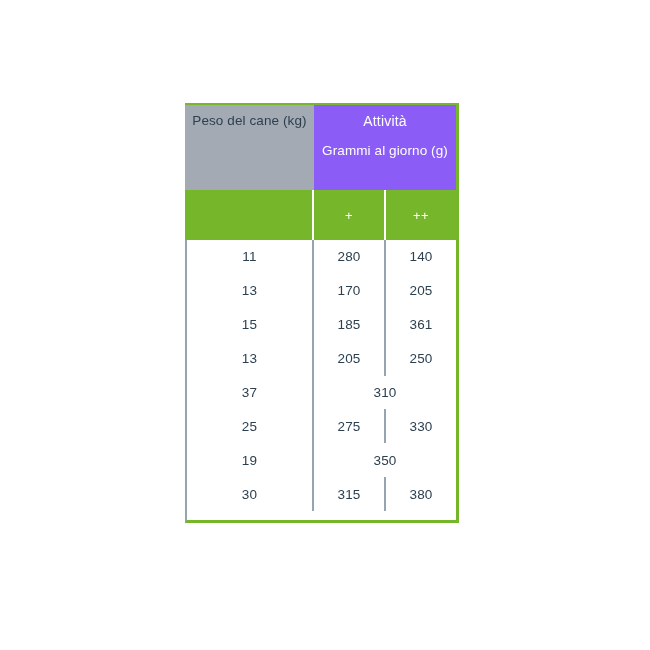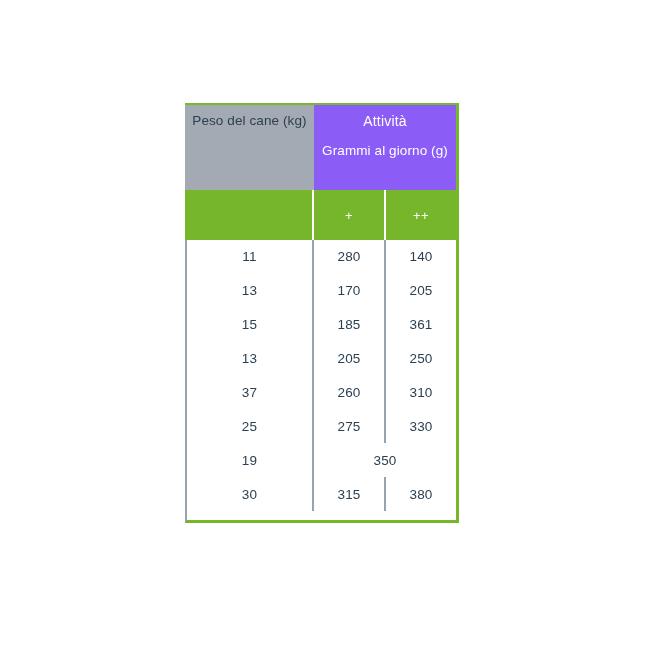--- a/index.html
+++ b/index.html
@@ -182,21 +182,20 @@
 
     <div class="row">
       <div class="cell cell-weight">13</div>
       <div class="cell cell-value divider">205</div>
       <div class="cell cell-value">250</div>
     </div>
 
 
     <div class="row">
       <div class="cell cell-weight">37</div>
-      <div class="cell cell-value divider">260</div>
       <div class="cell cell-value">310</div>
     </div>
 
     <div class="row">
       <div class="cell cell-weight">25</div>
       <div class="cell cell-value divider">275</div>
       <div class="cell cell-value">330</div>
     </div>
 
     <div class="row">

